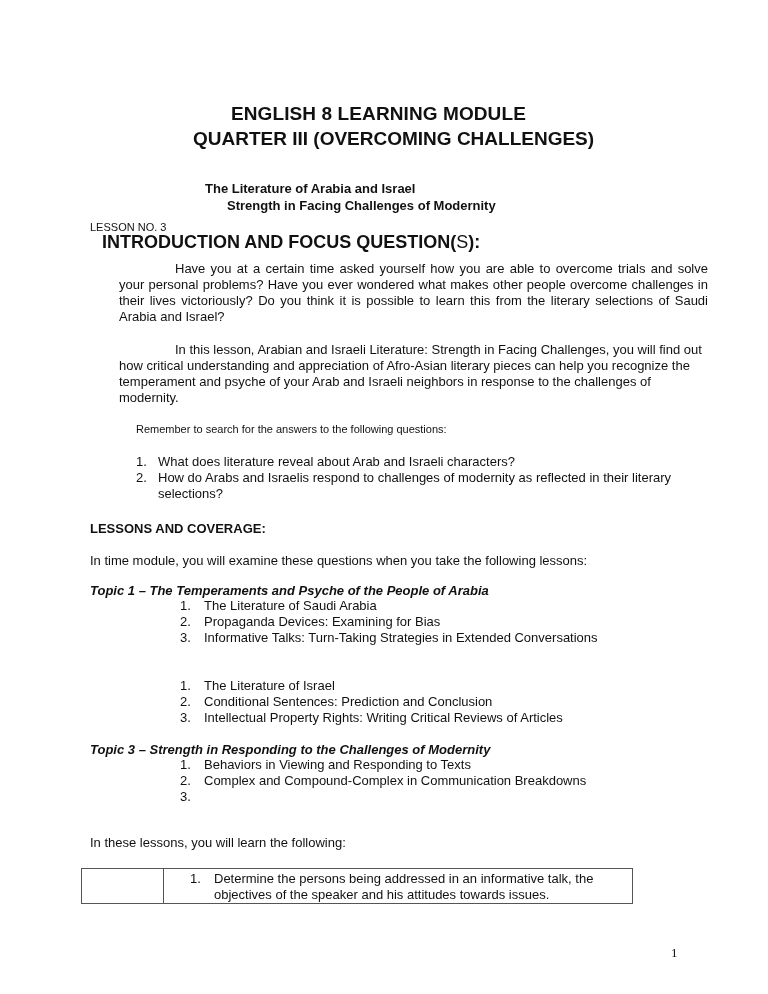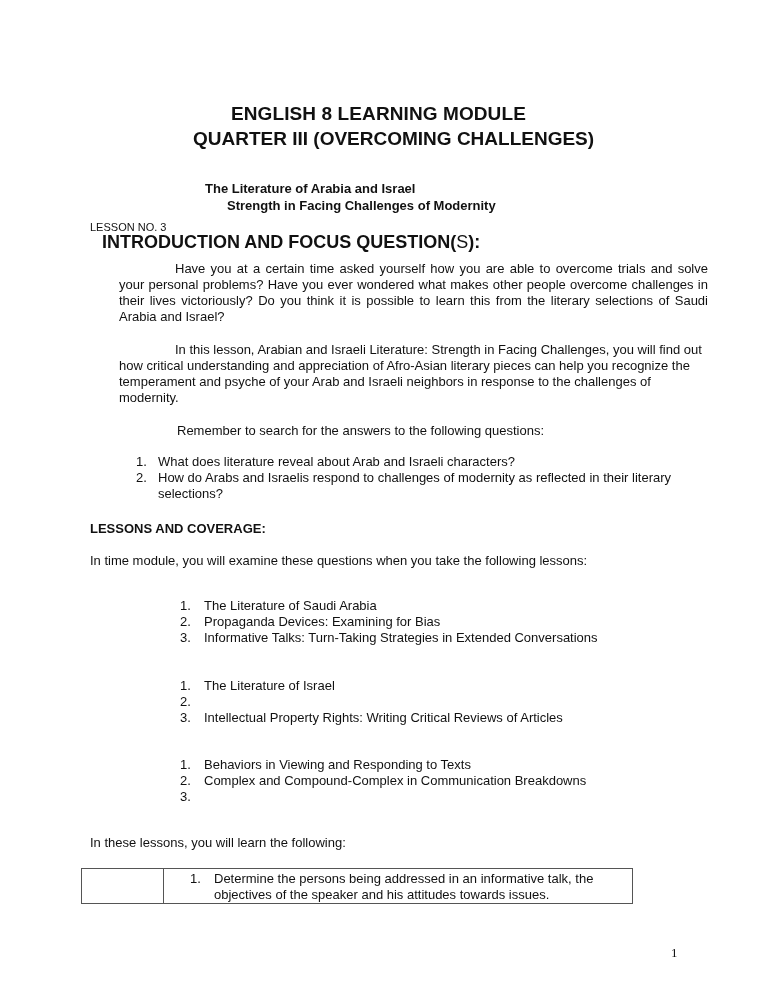--- a/index.html
+++ b/index.html
@@ -14,21 +14,21 @@
   .lesson-label { left: 90px; top: 168px; font-size: 11px; font-weight: normal; margin-top: 40px; }
   .lesson-title1 { left: 205px; top: 168px; font-size: 13px; font-weight: bold; }
   .lesson-title2 { left: 227px; top: 185px; font-size: 13px; font-weight: bold; }
   .h-intro { left: 90px; top: 219px; font-size: 18px; font-weight: bold; margin-left: 12px; }
   .h-intro .light { font-weight: normal; }
   .para { position: absolute; left: 90px; width: 589px; font-size: 13px; line-height: 16px; margin-left: 29px; }
   .para.justify { text-align: justify; text-align-last: left; }
   .para .indent { display: inline-block; width: 56px; }
   .p1 { top: 248px; }
   .p2 { top: 329px; }
-  .remember { left: 136px; top: 410px; font-size: 13px; margin-left: 41px; }
+  .remember { left: 136px; top: 410px; font-size: 11px; }
   .qlist { position: absolute; left: 136px; top: 441px; width: 545px; font-size: 13px; line-height: 16px; }
   .qitem { display: flex; }
   .qnum { width: 22px; flex: none; }
   .qtext { flex: 1; }
   .h-lessons { left: 90px; top: 508px; font-size: 13px; font-weight: bold; }
   .examine { left: 90px; top: 540px; font-size: 13px; }
   .topic { position: absolute; left: 90px; font-size: 13px; font-weight: bold; font-style: italic; white-space: nowrap; }
   .sublist { position: absolute; left: 180px; font-size: 13px; line-height: 16px; }
   .subitem { display: flex; white-space: nowrap; }
   .subnum { width: 24px; flex: none; }
@@ -71,20 +71,21 @@
     </div>
     <div class="qitem">
       <span class="qnum">2.</span>
       <span class="qtext">How do Arabs and Israelis respond to challenges of modernity as reflected in their literary selections?</span>
     </div>
   </div>
 
   <div class="abs h-lessons">LESSONS AND COVERAGE:</div>
   <div class="abs examine">In time module, you will examine these questions when you take the following lessons:</div>
 
+  <div class="topic t1">Topic 1 – The Temperaments and Psyche of the People of Arabia</div>
   <div class="sublist s1">
     <div class="subitem">
         <span class="subnum">1.</span>
         <span>The Literature of Saudi Arabia</span>
       </div>
     <div class="subitem">
         <span class="subnum">2.</span>
         <span>Propaganda Devices: Examining for Bias</span>
       </div>
     <div class="subitem">
@@ -93,27 +94,29 @@
       </div>
   </div>
 
   <div class="sublist s2">
     <div class="subitem">
         <span class="subnum">1.</span>
         <span>The Literature of Israel</span>
       </div>
     <div class="subitem">
         <span class="subnum">2.</span>
+        <span>Conditional Sentences: Prediction and Conclusion</span>
       </div>
     <div class="subitem">
         <span class="subnum">3.</span>
         <span>Intellectual Property Rights: Writing Critical Reviews of Articles</span>
       </div>
   </div>
 
+  <div class="topic t3">Topic 3 – Strength in Responding to the Challenges of Modernity</div>
   <div class="sublist s3">
     <div class="subitem">
         <span class="subnum">1.</span>
         <span>Behaviors in Viewing and Responding to Texts</span>
       </div>
     <div class="subitem">
         <span class="subnum">2.</span>
         <span>Complex and Compound-Complex in Communication Breakdowns</span>
       </div>
     <div class="subitem">

